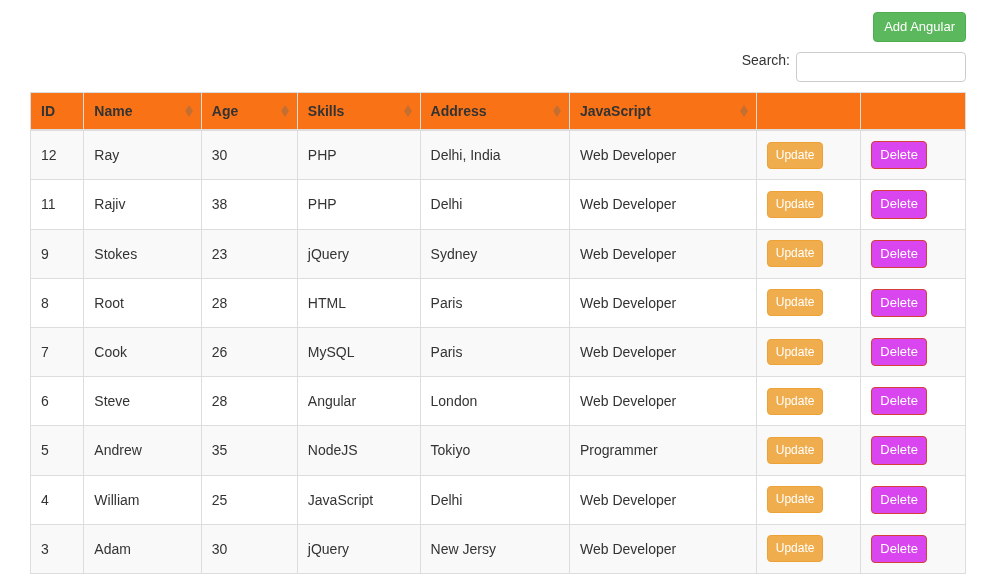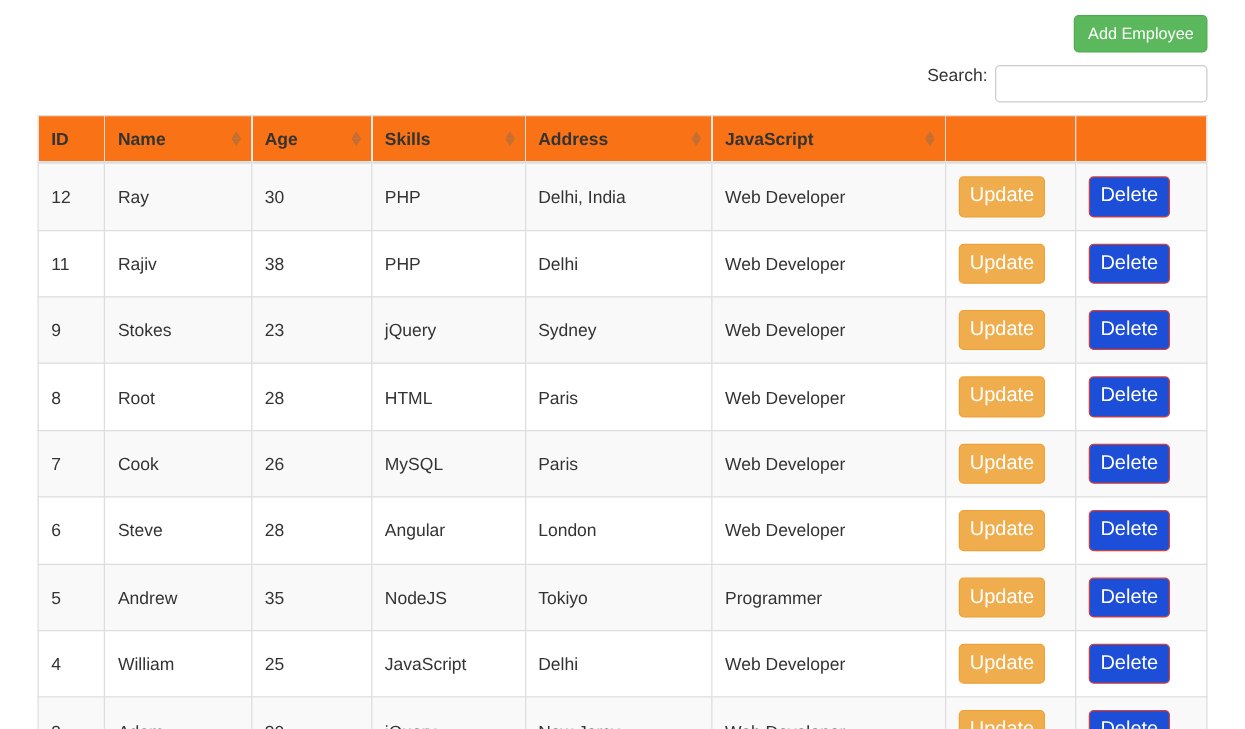--- a/index.html
+++ b/index.html
@@ -1,21 +1,21 @@
 <!DOCTYPE html>
 <html><head>
 <meta charset="utf-8">
 <style>
 * { box-sizing: border-box; margin: 0; padding: 0; }
 body { font-family: "Helvetica Neue", Helvetica, Arial, sans-serif; font-size: 14px; color: #333; background: #fff; padding: 12px 30px; }
 .topbar { display: flex; justify-content: flex-end; margin-bottom: 10px; }
 .btn { display: inline-block; padding: 5px 10px; font-size: 13px; border-radius: 4px; border: 1px solid transparent; cursor: pointer; color: #fff; line-height: 1.4; }
 .btn-success { background: #5cb85c; border-color: #4cae4c; }
-.btn-warning { background: #f0ad4e; border-color: #eea236; font-size: 16px; padding: 4px 8px; }
-.btn-danger { background: #1d4ed8; border-color: #d43f3a; font-size: 16px; padding: 4px 8px; }
+.btn-warning { background: #f0ad4e; border-color: #eea236; font-size: 12px; padding: 4px 8px; }
+.btn-danger { background: #d946ef; border-color: #d43f3a; font-size: 13px; padding: 4px 8px; }
 .search-row { display: flex; justify-content: flex-end; align-items: flex-start; margin-bottom: 10px; gap: 6px; }
 .search-row label { font-weight: normal; }
 .search-row input { width: 170px; height: 30px; padding: 5px 10px; border: 1px solid #ccc; border-radius: 4px; font-size: 14px; }
 table.data { width: 100%; border-collapse: collapse; border: 1px solid #ddd; }
 table.data th, table.data td { padding: 10px 10px; border: 1px solid #ddd; text-align: left; vertical-align: middle; }
 table.data thead th { font-weight: 700; background: #f97316; position: relative; border-bottom: 2px solid #ddd; }
 table.data tbody tr:nth-child(odd) { background: #f9f9f9; }
 table.data tbody tr:nth-child(even) { background: #fff; }
 .sort { position: absolute; right: 8px; top: 50%; transform: translateY(-50%); display: flex; flex-direction: column; line-height: 6px; }
 .sort svg { width: 8px; height: 6px; opacity: 0.35; }
@@ -24,21 +24,21 @@
 th.col-age { width: 90px; }
 th.col-name { width: 110px; }
 th.col-skills { width: 115px; }
 th.col-address { width: 140px; margin-left: 15px; }
 th.col-desig { width: 175px; }
 </style>
 </head>
 <body>
 
 <div class="topbar">
-  <button class="btn btn-success">Add Employee</button>
+  <button class="btn btn-success">Add Angular</button>
 </div>
 
 <div class="search-row">
   <label>Search:</label>
   <input type="search" value="" style="">
 </div>
 
 <table class="data">
   <thead>
     <tr>

